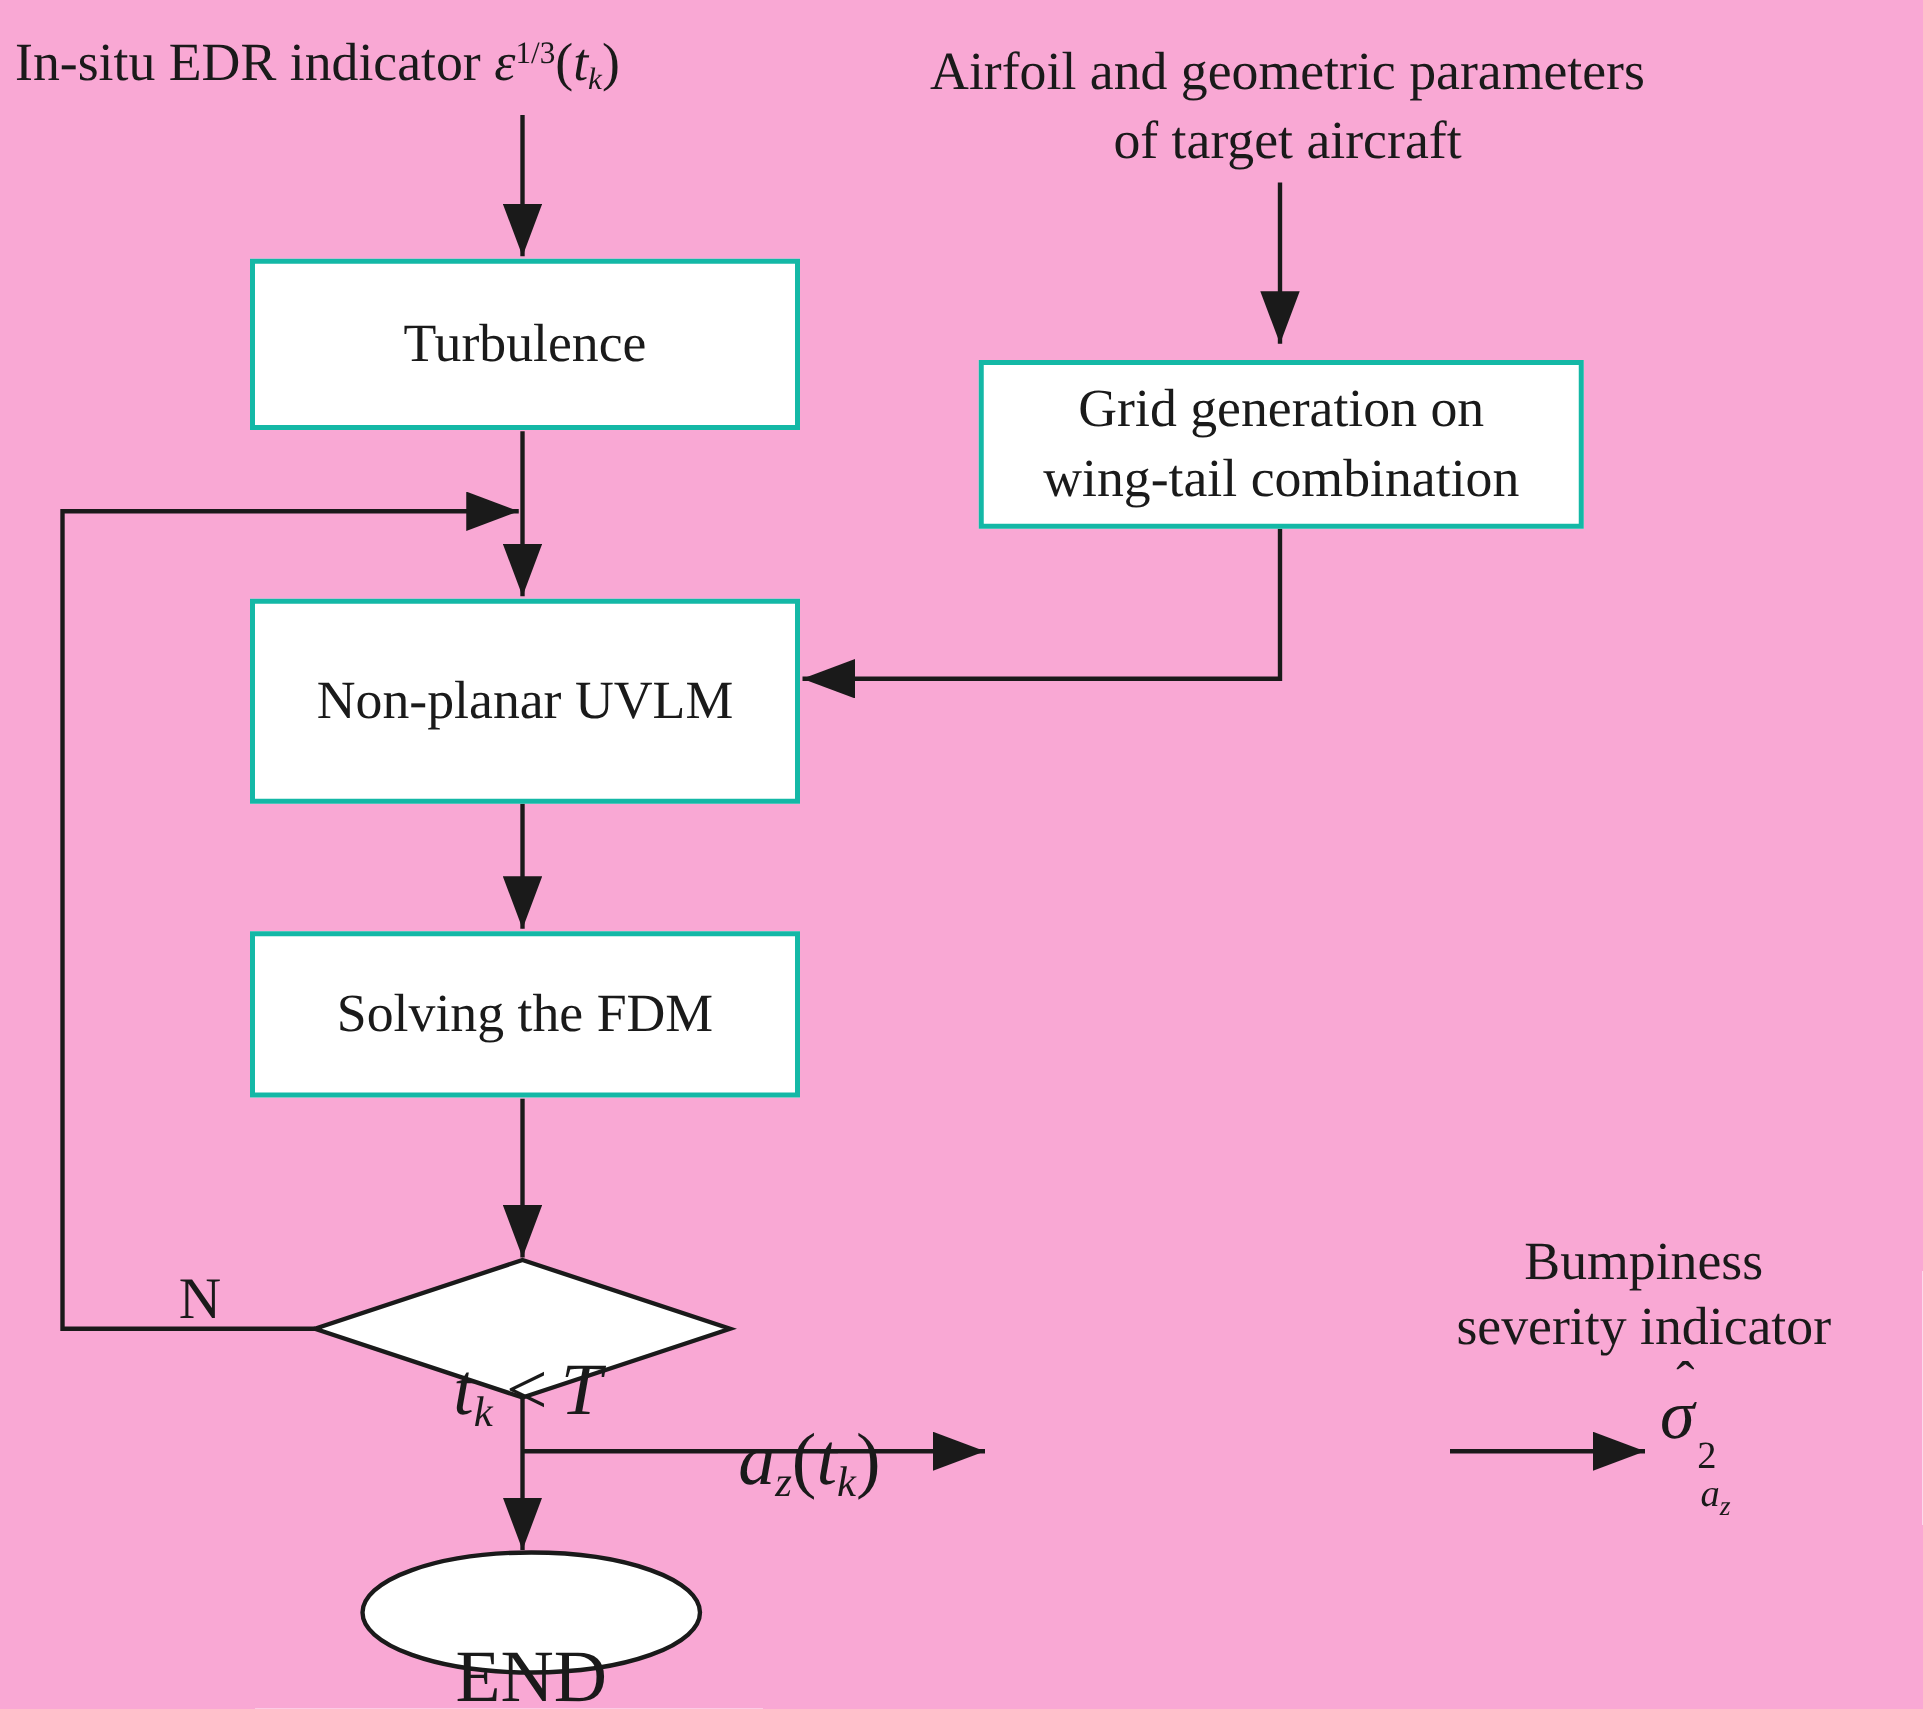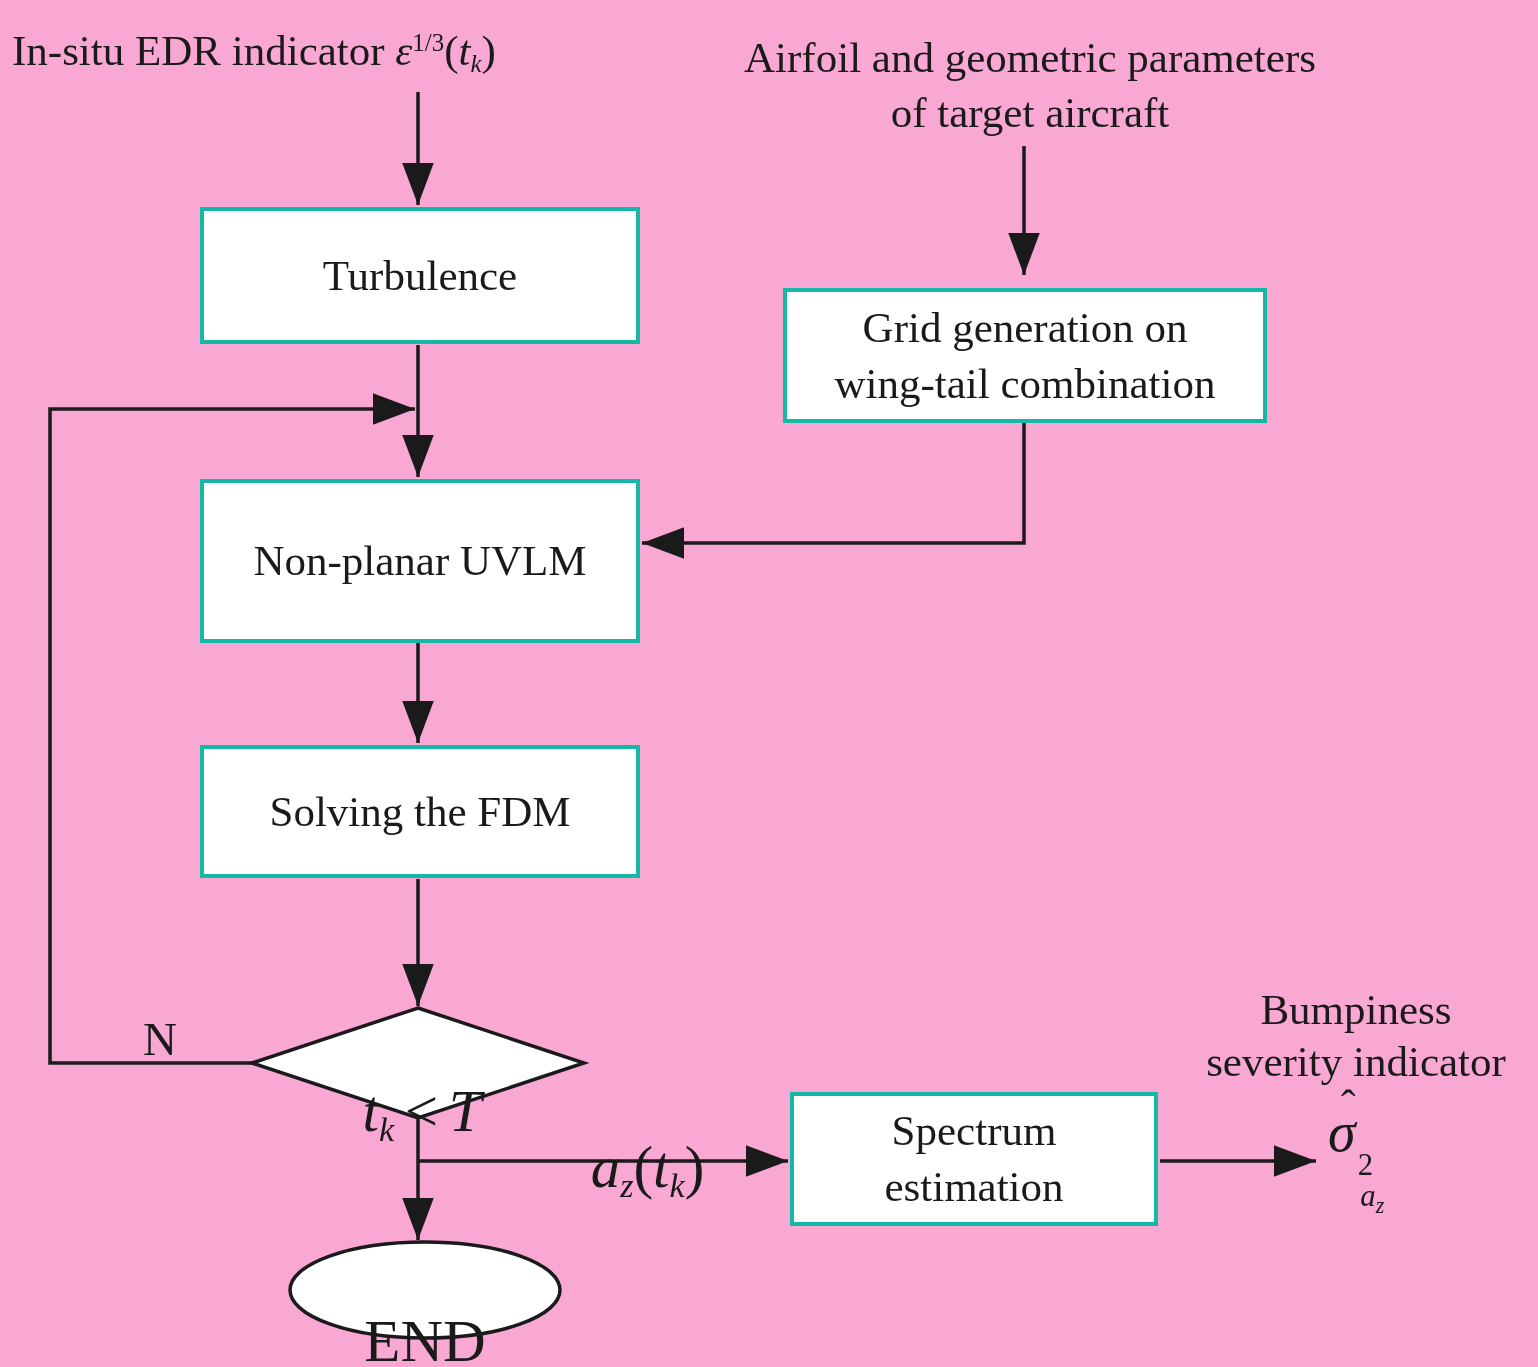--- a/index.html
+++ b/index.html
@@ -79,36 +79,32 @@
   </div>
 
   <div class="pbox" style="left:200px;top:479px;width:440px;height:164px;">
     <div>Non-planar UVLM</div>
   </div>
 
   <div class="pbox" style="left:200px;top:745px;width:440px;height:133px;">
     <div>Solving the FDM</div>
   </div>
 
-  <div class="pbox" style="left:790px;top:1092px;width:368px;height:134px;">
-    <div>Spectrum</div>
-    <div>estimation</div>
-  </div>
 
   <div class="lbl fs46 center" style="left:262px;top:1034px;width:320px;">
     <span class="it">t</span><span class="m-sub it">k</span><span class="op">&lt;</span><span class="it">T</span>
   </div>
 
   <div class="lbl fs47 center" style="left:125px;top:1014px;width:70px;">N</div>
 
   <div class="lbl fs46 center" style="left:545px;top:1090px;width:205px;">
     <span class="it">a</span><span class="m-sub it">z</span><span>(</span><span class="it">t</span><span class="m-sub it">k</span><span>)</span>
   </div>
 
-  <div class="lbl fs43 center" style="left:1180px;top:984px;width:352px;white-space:normal;line-height:52px;">
+  <div class="lbl fs43 center" style="left:1139px;top:984px;width:352px;white-space:normal;line-height:52px;">
     <div>Bumpiness</div>
     <div>severity indicator</div>
   </div>
 
   <div class="sigma-block">
     <span class="sigma-base"><span>σ</span><span class="sigma-hat">ˆ</span></span><span class="stack">
         <span class="stack-sup">2</span>
         <span class="stack-sub"><span>a</span><span class="subsub">z</span></span>
       </span>
   </div>

